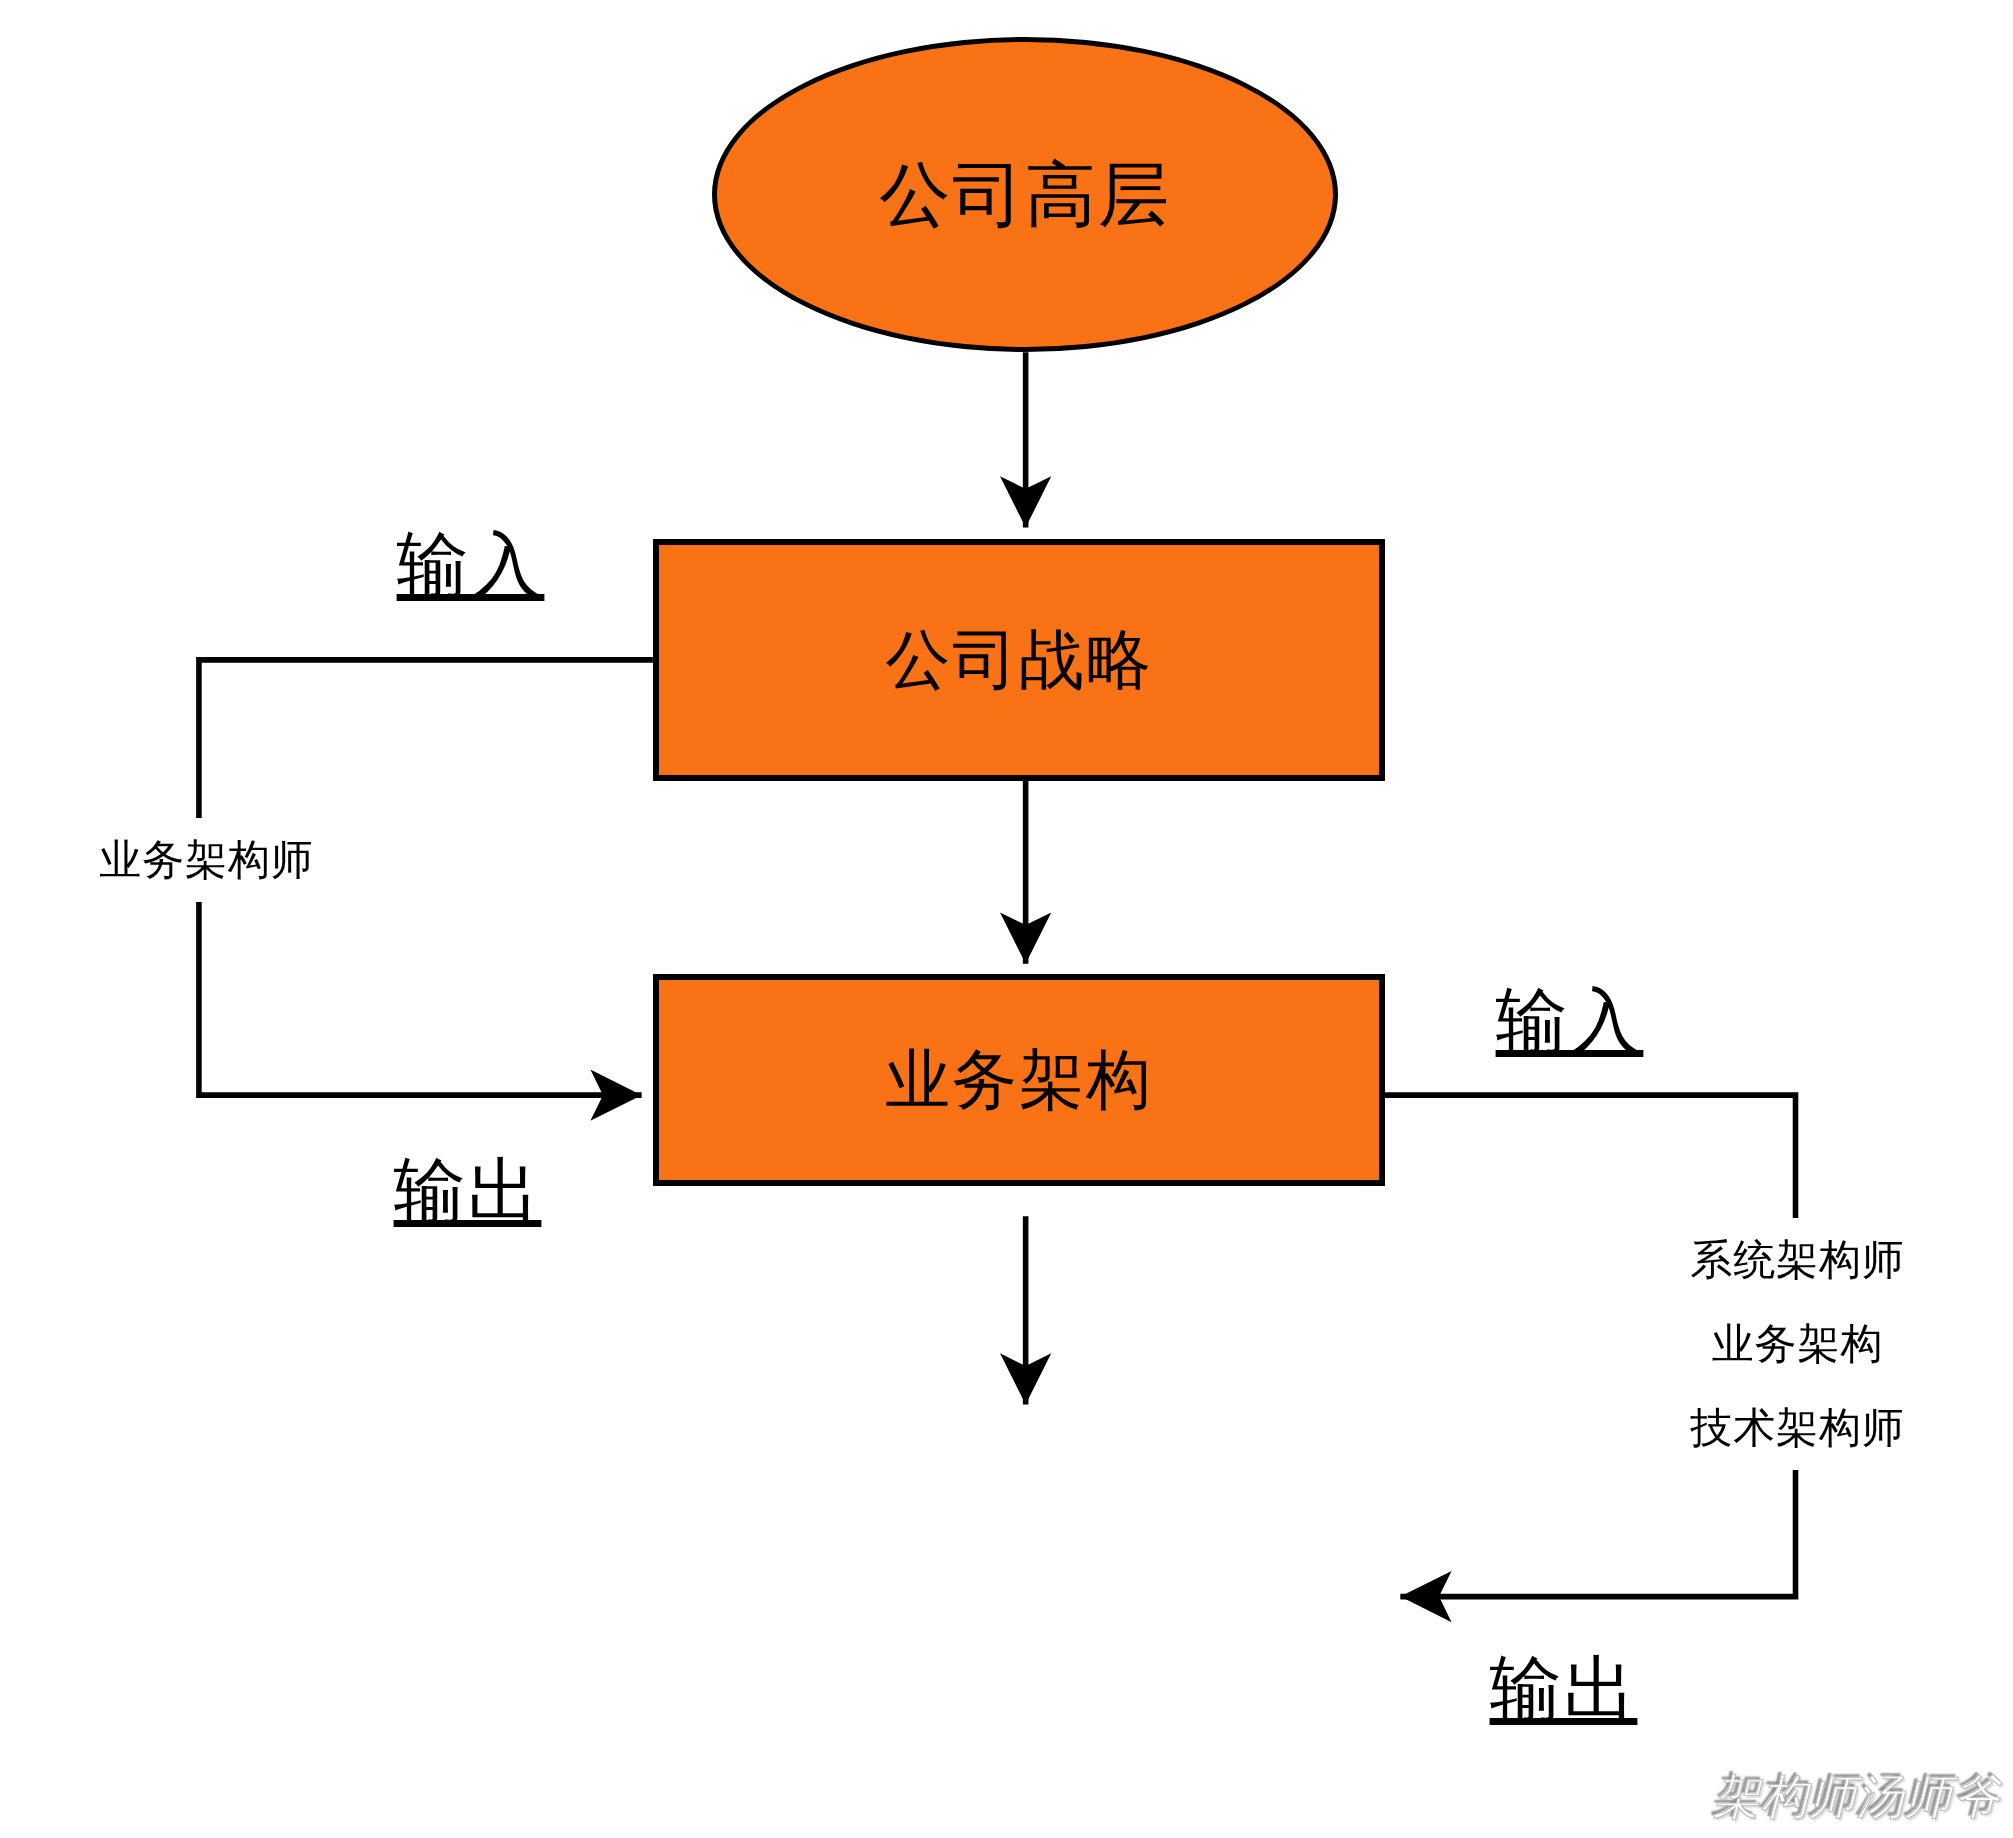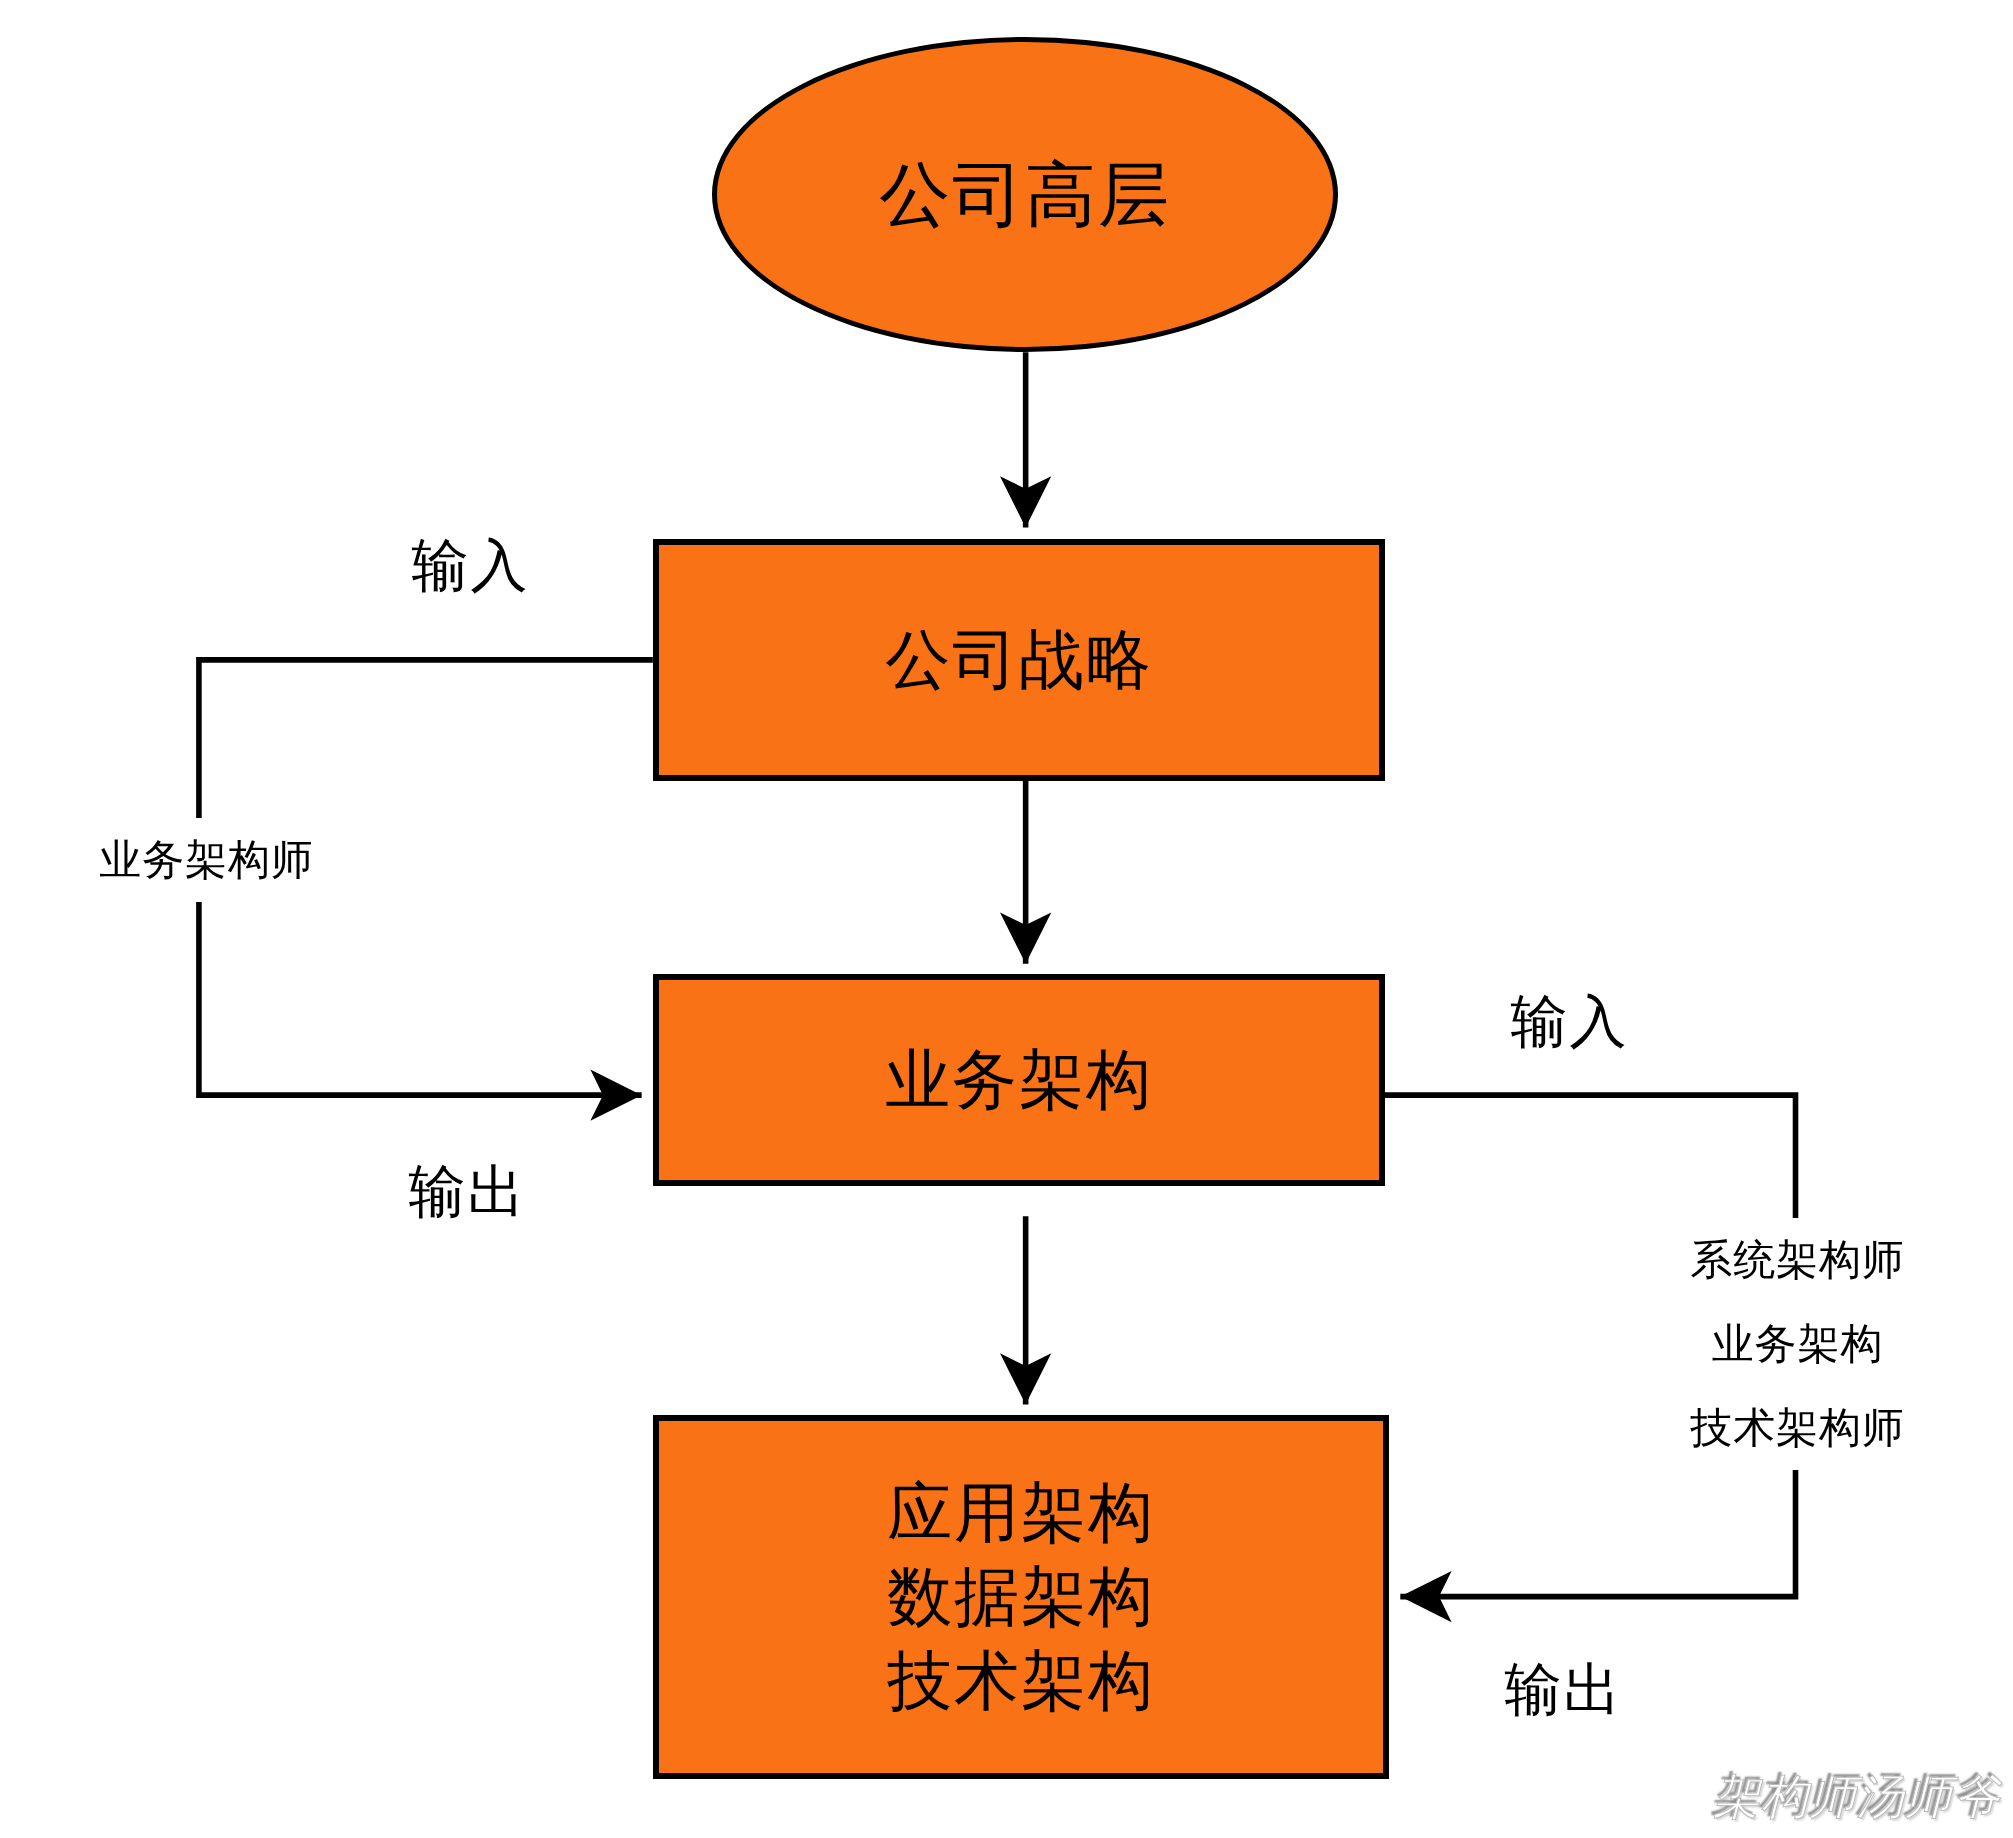--- a/index.html
+++ b/index.html
@@ -38,25 +38,26 @@
     letter-spacing: 1.9px;
   }
   .node.ellipse {
     border-width: 5.6px;
     border-radius: 50%;
     font-size: 71px;
   }
   .flow-label {
     position: absolute;
     text-align: center;
-    font-size: 57px;
+    font-size: 72px;
     line-height: 86px;
     color: #000000;
     letter-spacing: 1.9px;
     white-space: nowrap;
+    text-decoration: underline;
   }
   .actor-label {
     position: absolute;
     text-align: center;
     font-size: 42px;
     line-height: 84px;
     color: #000000;
     background: #ffffff;
     letter-spacing: 0.9px;
     white-space: nowrap;
@@ -100,27 +101,20 @@
   </div>
 
   <div class="node" style="left:653px; top:539px; width:732px; height:242px;">
     <span>公司战略</span>
   </div>
 
   <div class="node" style="left:653px; top:974px; width:732px; height:212px;">
     <span>业务架构</span>
   </div>
 
-  <div class="node" style="left:653px; top:1415px; width:736px; height:364px;">
-    <div>
-      <div>应用架构</div>
-      <div>数据架构</div>
-      <div>技术架构</div>
-    </div>
-  </div>
 
   <div class="flow-label" style="left:326px; top:522px; width:289px;">输入</div>
 
   <div class="actor-label" style="left:37px; top:818px; width:339px;">业务架构师</div>
 
   <div class="flow-label" style="left:323px; top:1148px; width:289px;">输出</div>
 
   <div class="flow-label" style="left:1425px; top:978px; width:289px;">输入</div>
 
   <div class="actor-label" style="left:1626px; top:1218px; width:343px;">

